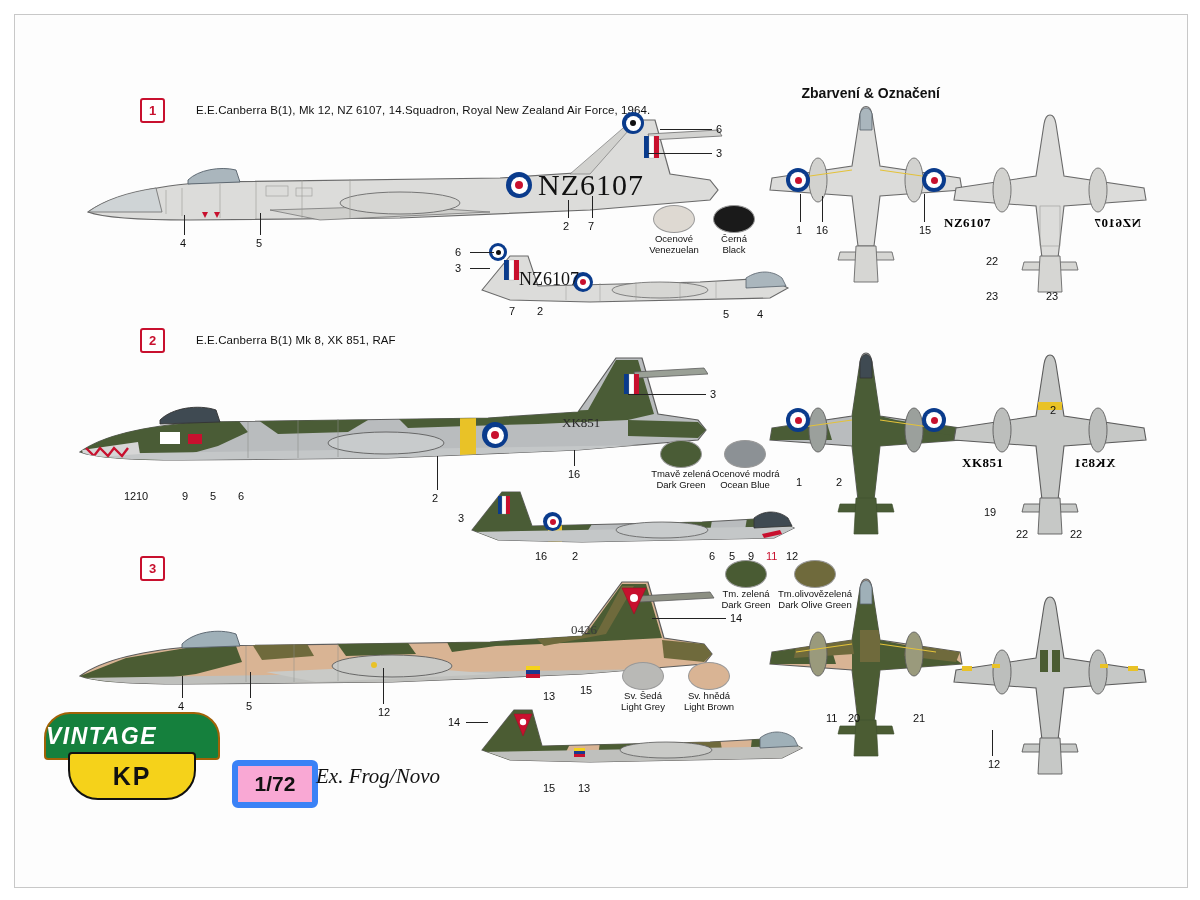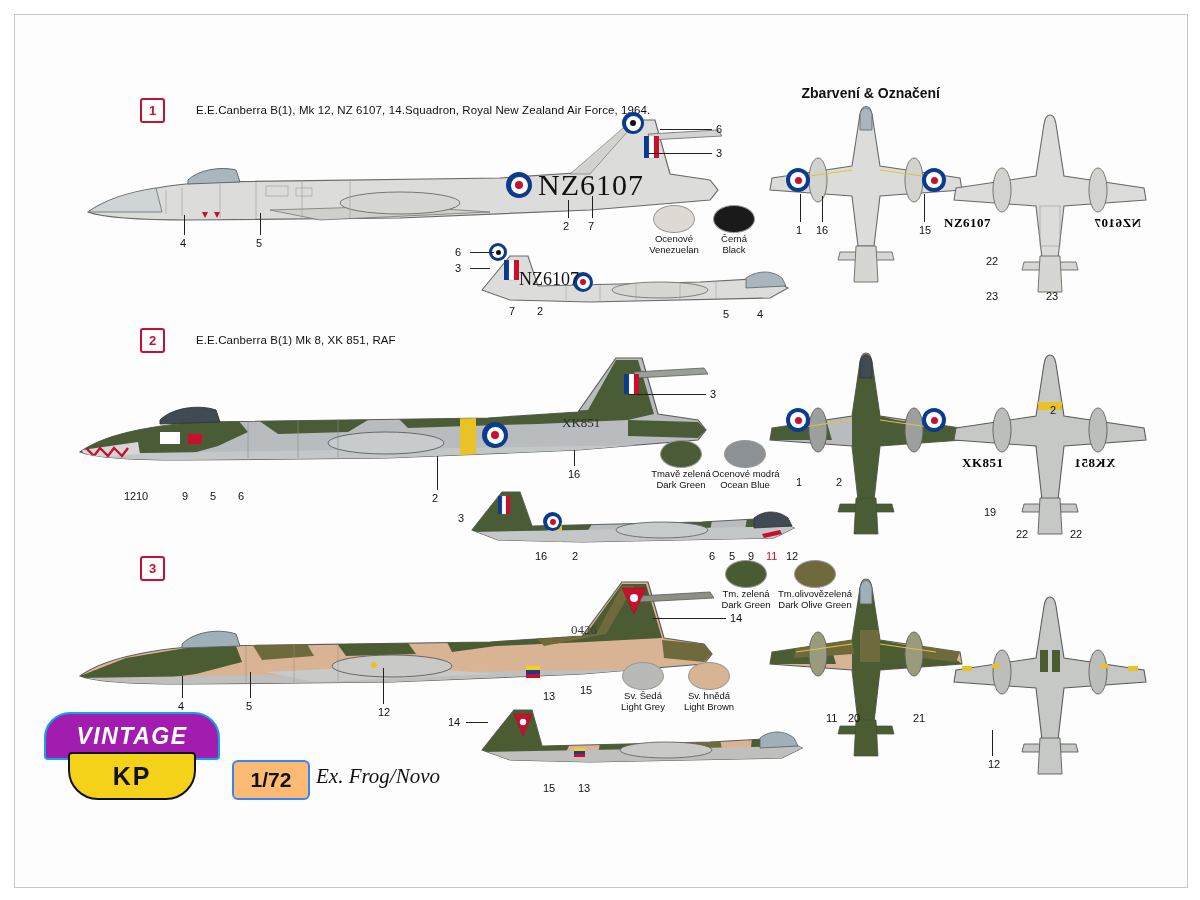--- a/index.html
+++ b/index.html
@@ -17,25 +17,25 @@
   .hl{height:1px;}
   .vl{width:1px;}
   
   .roundel{border-radius:50%;background:#0a3b8c;display:flex;align-items:center;justify-content:center;}
   .roundel .w{border-radius:50%;background:#fff;display:flex;align-items:center;justify-content:center;}
   .roundel .r{border-radius:50%;background:#c8102e;}
   .serif{font-family:"Liberation Serif",serif;}
   .mirror{transform:scaleX(-1);}
   
   #logo{left:44px;top:712px;width:172px;height:84px;}
-  .vk-top{position:absolute;left:0;top:0;width:172px;height:44px;background:#a21caf;border:2px solid #0ea5e9;border-radius:26px 26px 4px 4px;display:flex;align-items:center;justify-content:center;}
+  .vk-top{position:absolute;left:0;top:0;width:172px;height:44px;background:#15803d;border:2px solid #a16207;border-radius:26px 26px 4px 4px;display:flex;align-items:center;}
   .vk-top span{color:#fff;font-weight:bold;font-size:23px;letter-spacing:1.5px;font-style:italic;}
   .vk-bot{position:absolute;left:24px;top:40px;width:124px;height:44px;background:#f5d21a;border:2px solid #111;border-radius:4px 4px 30px 30px;display:flex;align-items:center;justify-content:center;}
   .vk-bot span{color:#111;font-weight:bold;font-size:25px;letter-spacing:2px;}
-  #scale{left:232px;top:760px;width:74px;height:36px;background:#fdba74;border:2px solid #3b82f6;border-radius:6px;display:flex;align-items:center;justify-content:center;}
+  #scale{left:232px;top:760px;width:74px;height:36px;background:#f9a8d4;border:6px solid #3b82f6;border-radius:6px;display:flex;align-items:center;justify-content:center;}
   #scale span{font-weight:bold;font-size:21px;color:#111;}
   #exfrog{left:316px;top:764px;font-style:italic;font-size:21px;color:#111;font-family:"Liberation Serif",serif;}
   .tailcode{font-size:13px;font-weight:bold;font-family:"Liberation Serif",serif;letter-spacing:0.5px;}
 </style>
 </head>
 <body>
 
 <div id="sheet">
   <div id="frame"></div>
 

